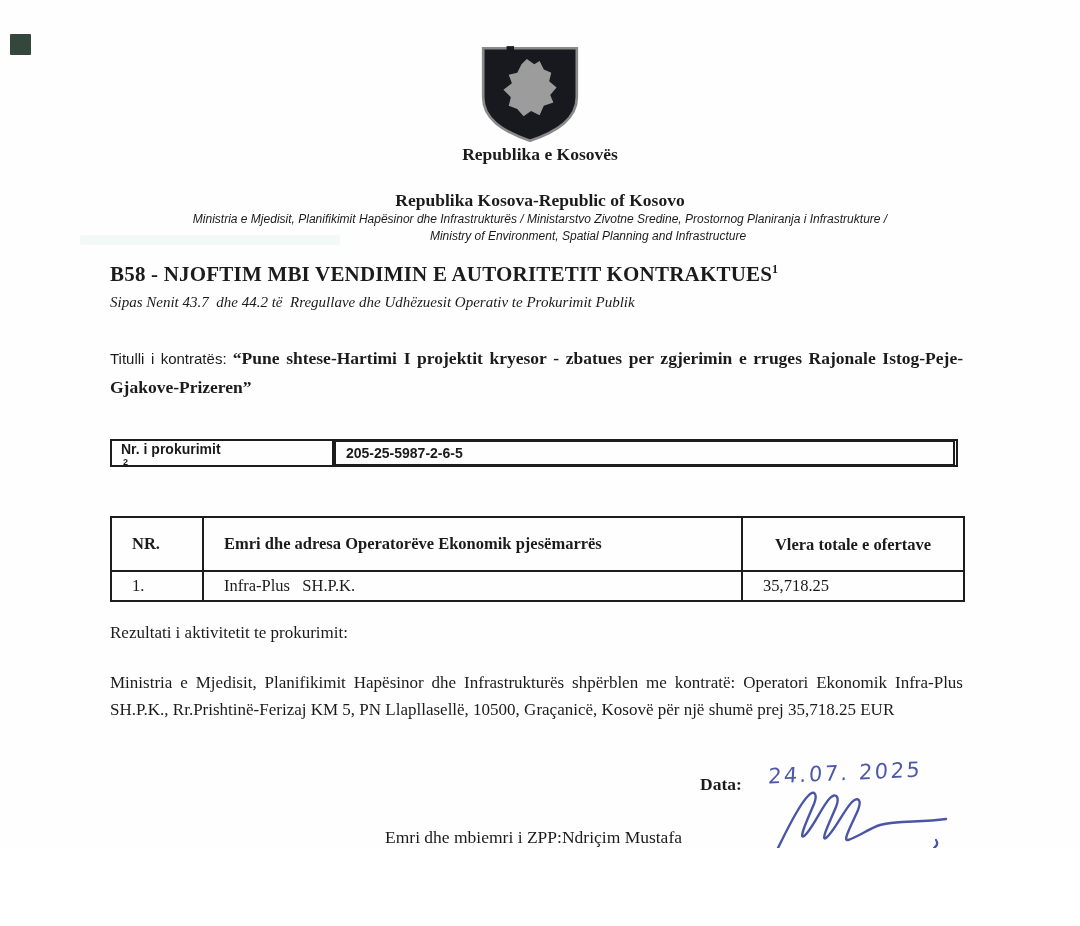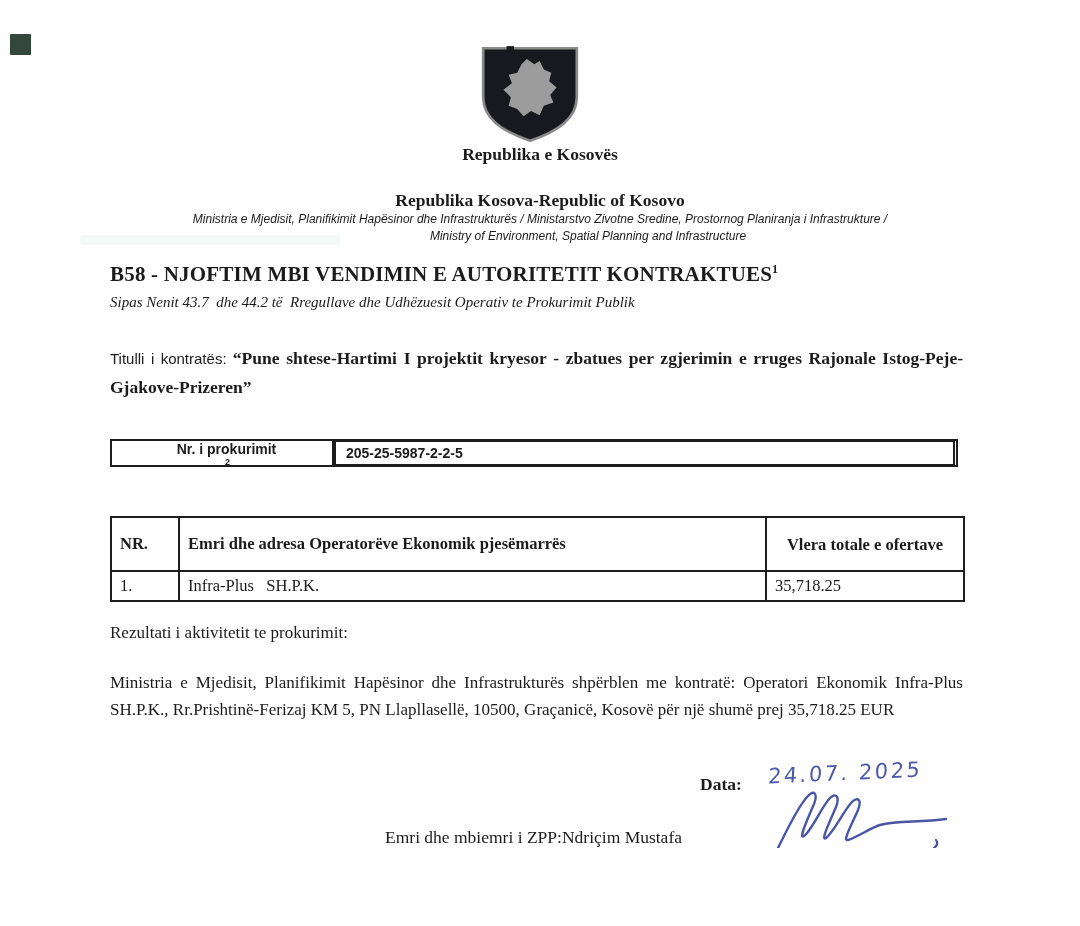--- a/index.html
+++ b/index.html
@@ -30,33 +30,33 @@
   .notice-title sup { font-size:12px; }
   .notice-subtitle { top:294px; font-style:italic; font-size:15px; white-space:pre; }
   .contract-para { top:344px; text-align:justify; line-height:28px; }
   .contract-label { font-family:"Liberation Sans", sans-serif; font-size:15px; }
   .contract-value { font-weight:bold; font-size:17.5px; }
   .proc-box {
     top:439px; height:28px; display:flex; border:2px solid #1d1d1d;
     font-family:"Liberation Sans", sans-serif; font-weight:bold; font-size:14px;
     align-items:stretch; box-sizing:border-box; width:848px;
   }
-  .proc-label { width:222px; border-right:2px solid #1d1d1d; display:flex; align-items:center; padding-left:9px; box-sizing:border-box;flex-direction:column; }
+  .proc-label { width:222px; border-right:2px solid #1d1d1d; display:flex; padding-left:9px; box-sizing:border-box;flex-direction:column; }
   .proc-label sup { font-size:9px; margin-left:2px; }
   .proc-value-wrap { flex:1; position:relative; }
   .proc-value {
     position:absolute; left:0px; top:-1px; right:1px; bottom:-1px;
     border:2px solid #1d1d1d; display:flex; align-items:center; padding-left:10px;
   }
   table.bidders {
     position:absolute; left:110px; top:516px; width:855px;
     border-collapse:collapse; font-size:16.5px;
   }
   table.bidders th, table.bidders td {
-    border:2px solid #1d1d1d; padding:2px 8px; vertical-align:middle;
+    border:2px solid #1d1d1d; padding:2px 20px; vertical-align:middle;
   }
   th.col-nr { width:50px; text-align:left; font-size:16.5px; }
   th.col-name { text-align:left; padding-left:12px; }
   th.col-value { width:180px; text-align:center; line-height:21px; }
   table.bidders thead th { height:48px; font-weight:bold; }
   table.bidders tbody td { height:24px; font-weight:normal; }
   td.cell-name { white-space:pre; padding-left:12px; }
   .result-heading { top:623px; font-size:17px; }
   .award-para { top:670px; text-align:justify; line-height:26.5px; font-size:17px; }
   .date-row { position:absolute; left:700px; top:774px; }
@@ -104,21 +104,21 @@
     <span class="contract-label">Titulli i kontratës:</span>
     <span class="contract-value">“Pune shtese-Hartimi I projektit kryesor - zbatues per zgjerimin e rruges Rajonale  Istog-Peje-Gjakove-Prizeren”</span>
   </p>
 
   <div class="content proc-box">
     <div class="proc-label">
       <span>Nr. i prokurimit</span>
         <sup>2</sup>
     </div>
     <div class="proc-value-wrap">
-      <div class="proc-value">205-25-5987-2-2-5</div>
+      <div class="proc-value">205-25-5987-2-6-5</div>
     </div>
   </div>
 
   <table class="bidders">
     <thead>
       <tr>
         <th class="col-nr">NR.</th>
         <th class="col-name">Emri dhe adresa Operatorëve Ekonomik pjesëmarrës</th>
         <th class="col-value">Vlera totale e ofertave</th>
       </tr>

